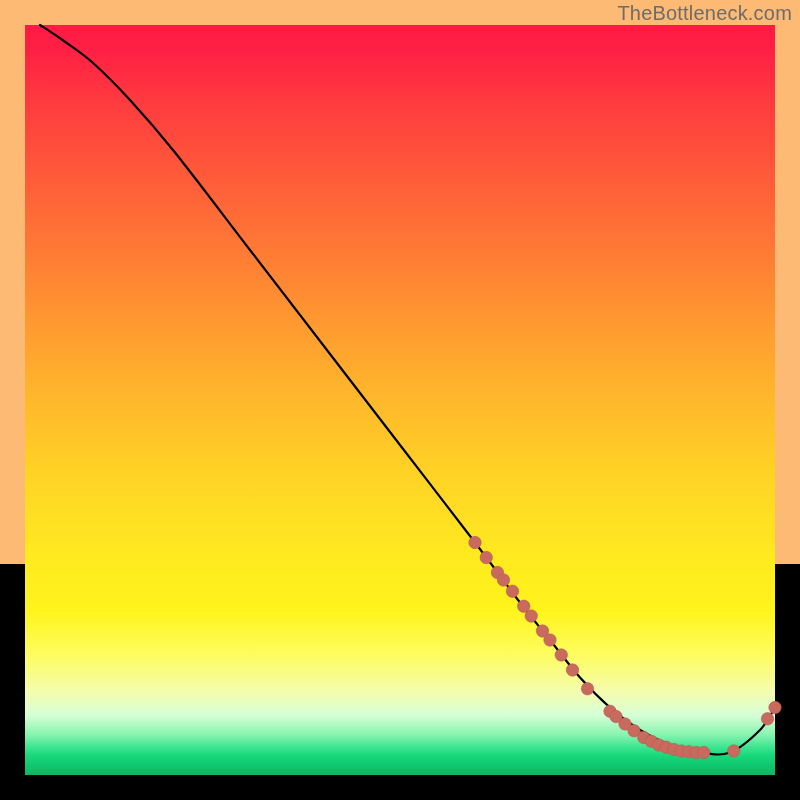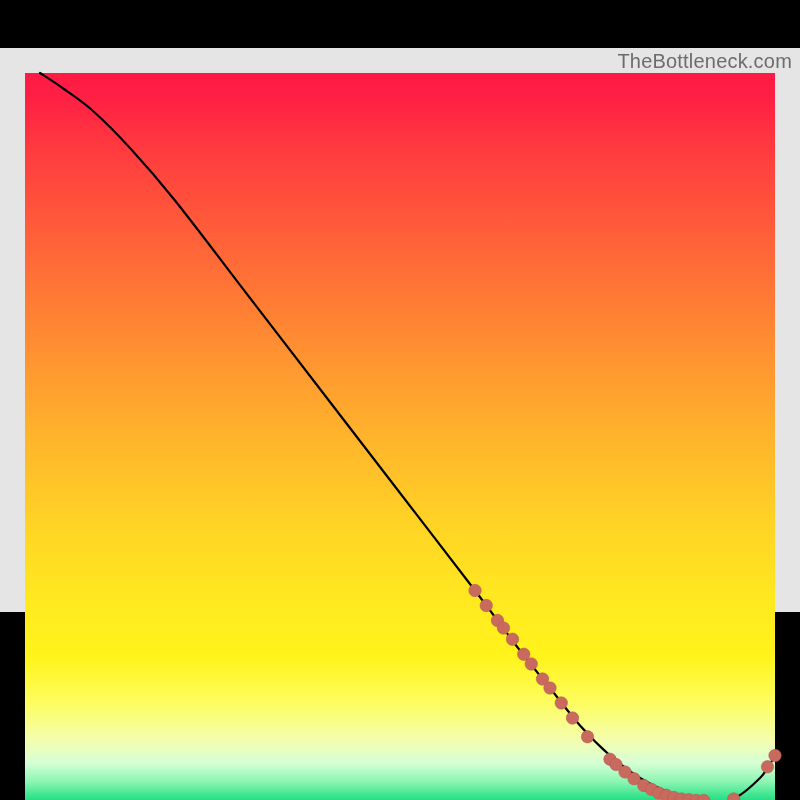--- a/index.html
+++ b/index.html
@@ -8,22 +8,21 @@
     width: 800px;
     height: 800px;
     background: #000;
     overflow: hidden;
     font-family: Arial, Helvetica, sans-serif;
   }
   .frame {
     position: relative;
     width: 800px;
     height: 564px;
-    background: #e5e5e5;
-    margin-top: 48px;
+    background: #fdba74;
   }
   .plot {
     position: absolute;
     left: 25px;
     top: 25px;
     width: 750px;
     height: 750px;
     
     background: linear-gradient(
       to bottom,

